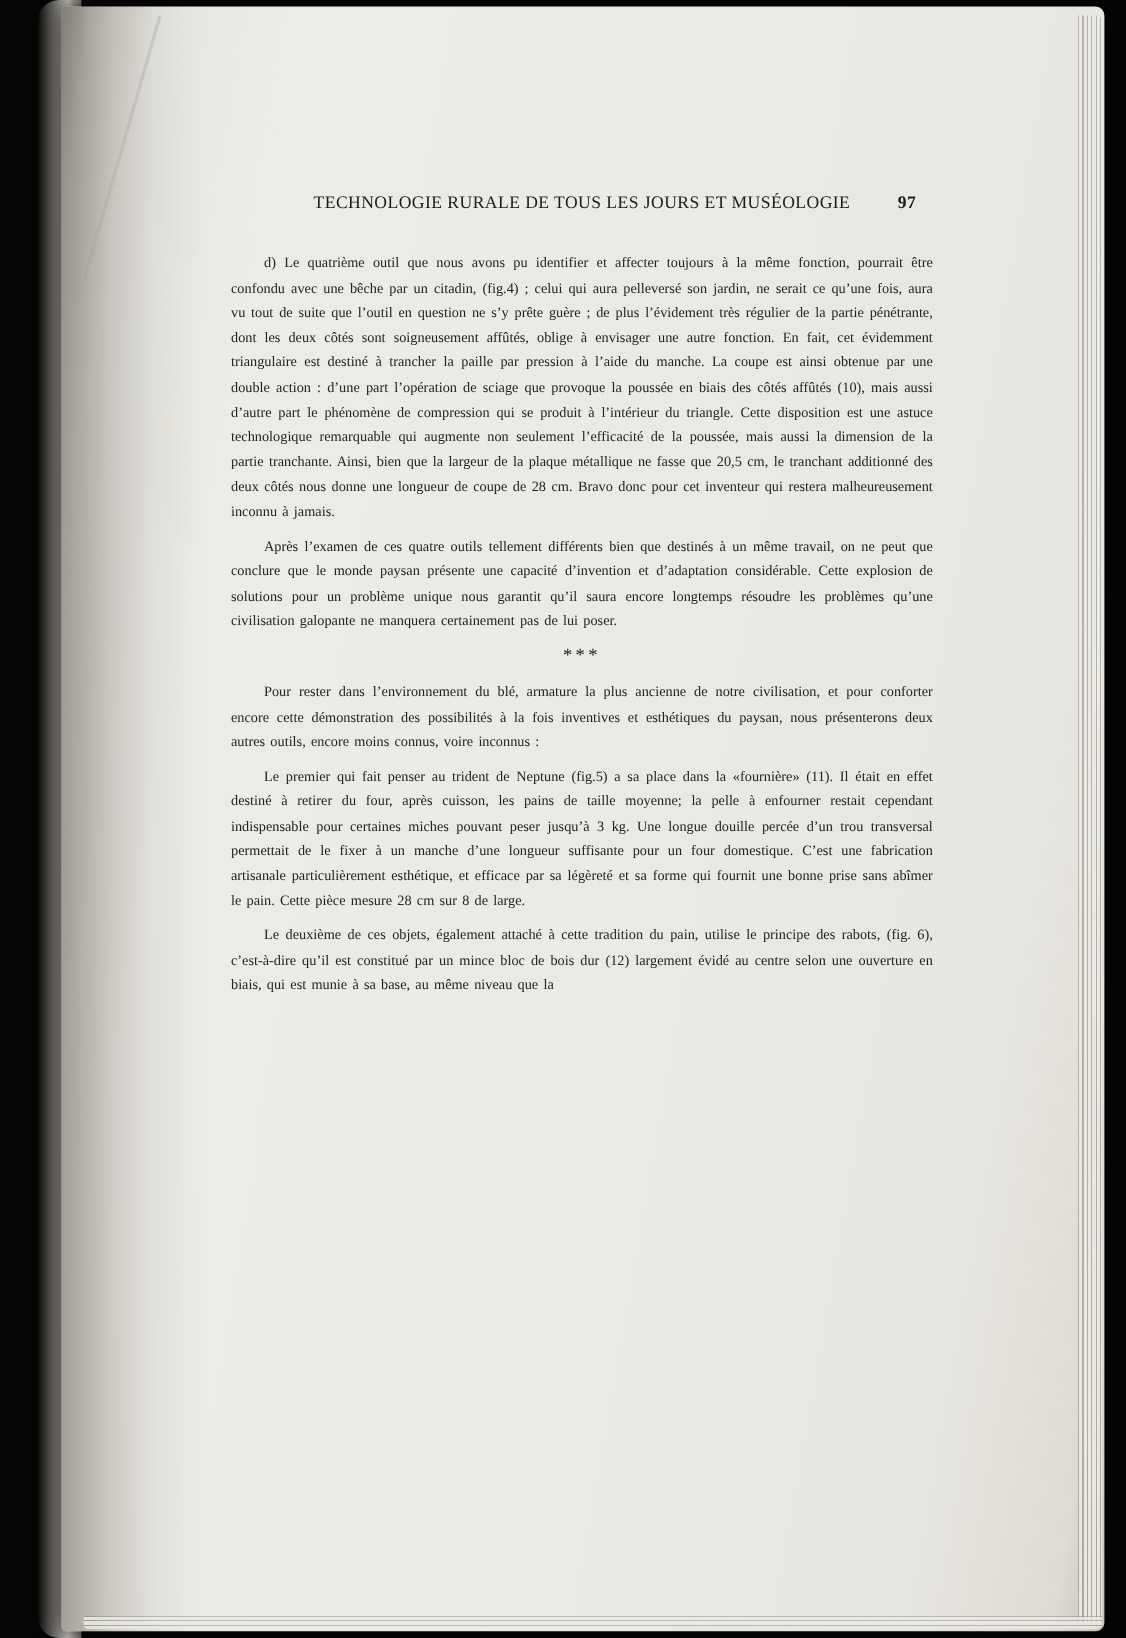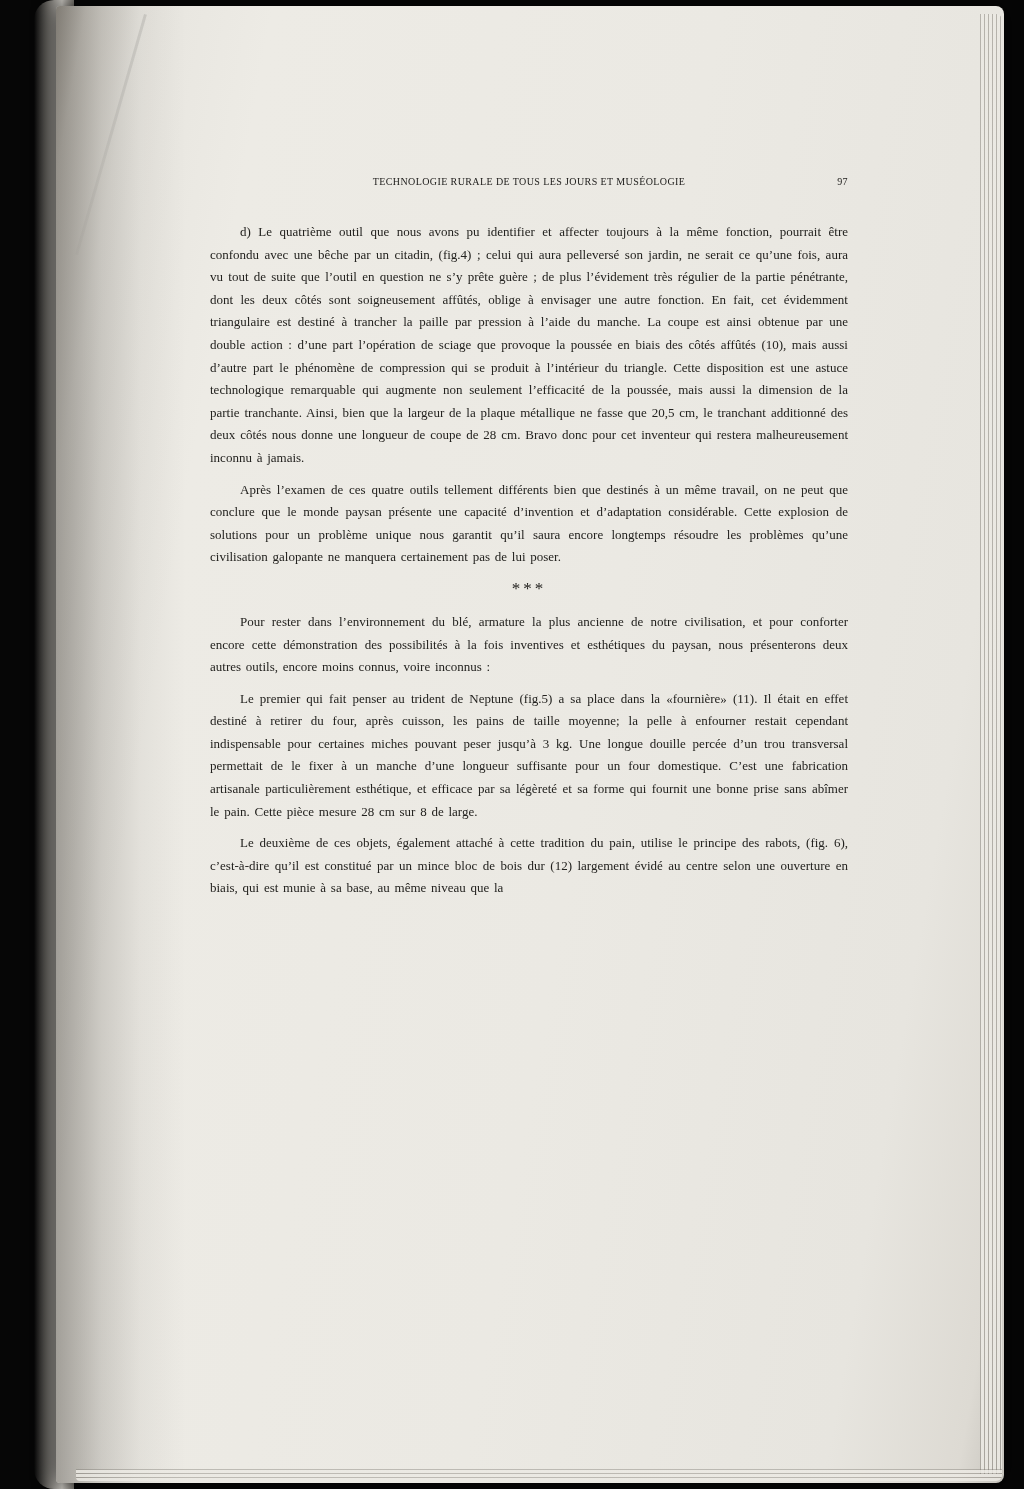--- a/index.html
+++ b/index.html
@@ -85,29 +85,29 @@
     pointer-events: none;
   }
   .content {
     position: absolute;
     left: 154px; top: 170px;
     width: 638px;
     color: #1d1c1a;
   }
   .running-header {
     position: relative;
-    font-size: 10px;
+    font-size: 16px;
     letter-spacing: 0.4px;
     margin-bottom: 34px;
     text-align: center;
     white-space: nowrap;
   }
   .running-header .page-num {
     position: absolute;
-    right: 0; top: 0;
+    right: 15px; top: 0; font-weight: bold;
   }
   .para {
     margin: 0 0 9px 0;
     font-size: 13px;
     line-height: 22.6px;
     text-align: justify;
     text-indent: 30px;
     word-spacing: 1.5px;
     color: #23221f;
   }

